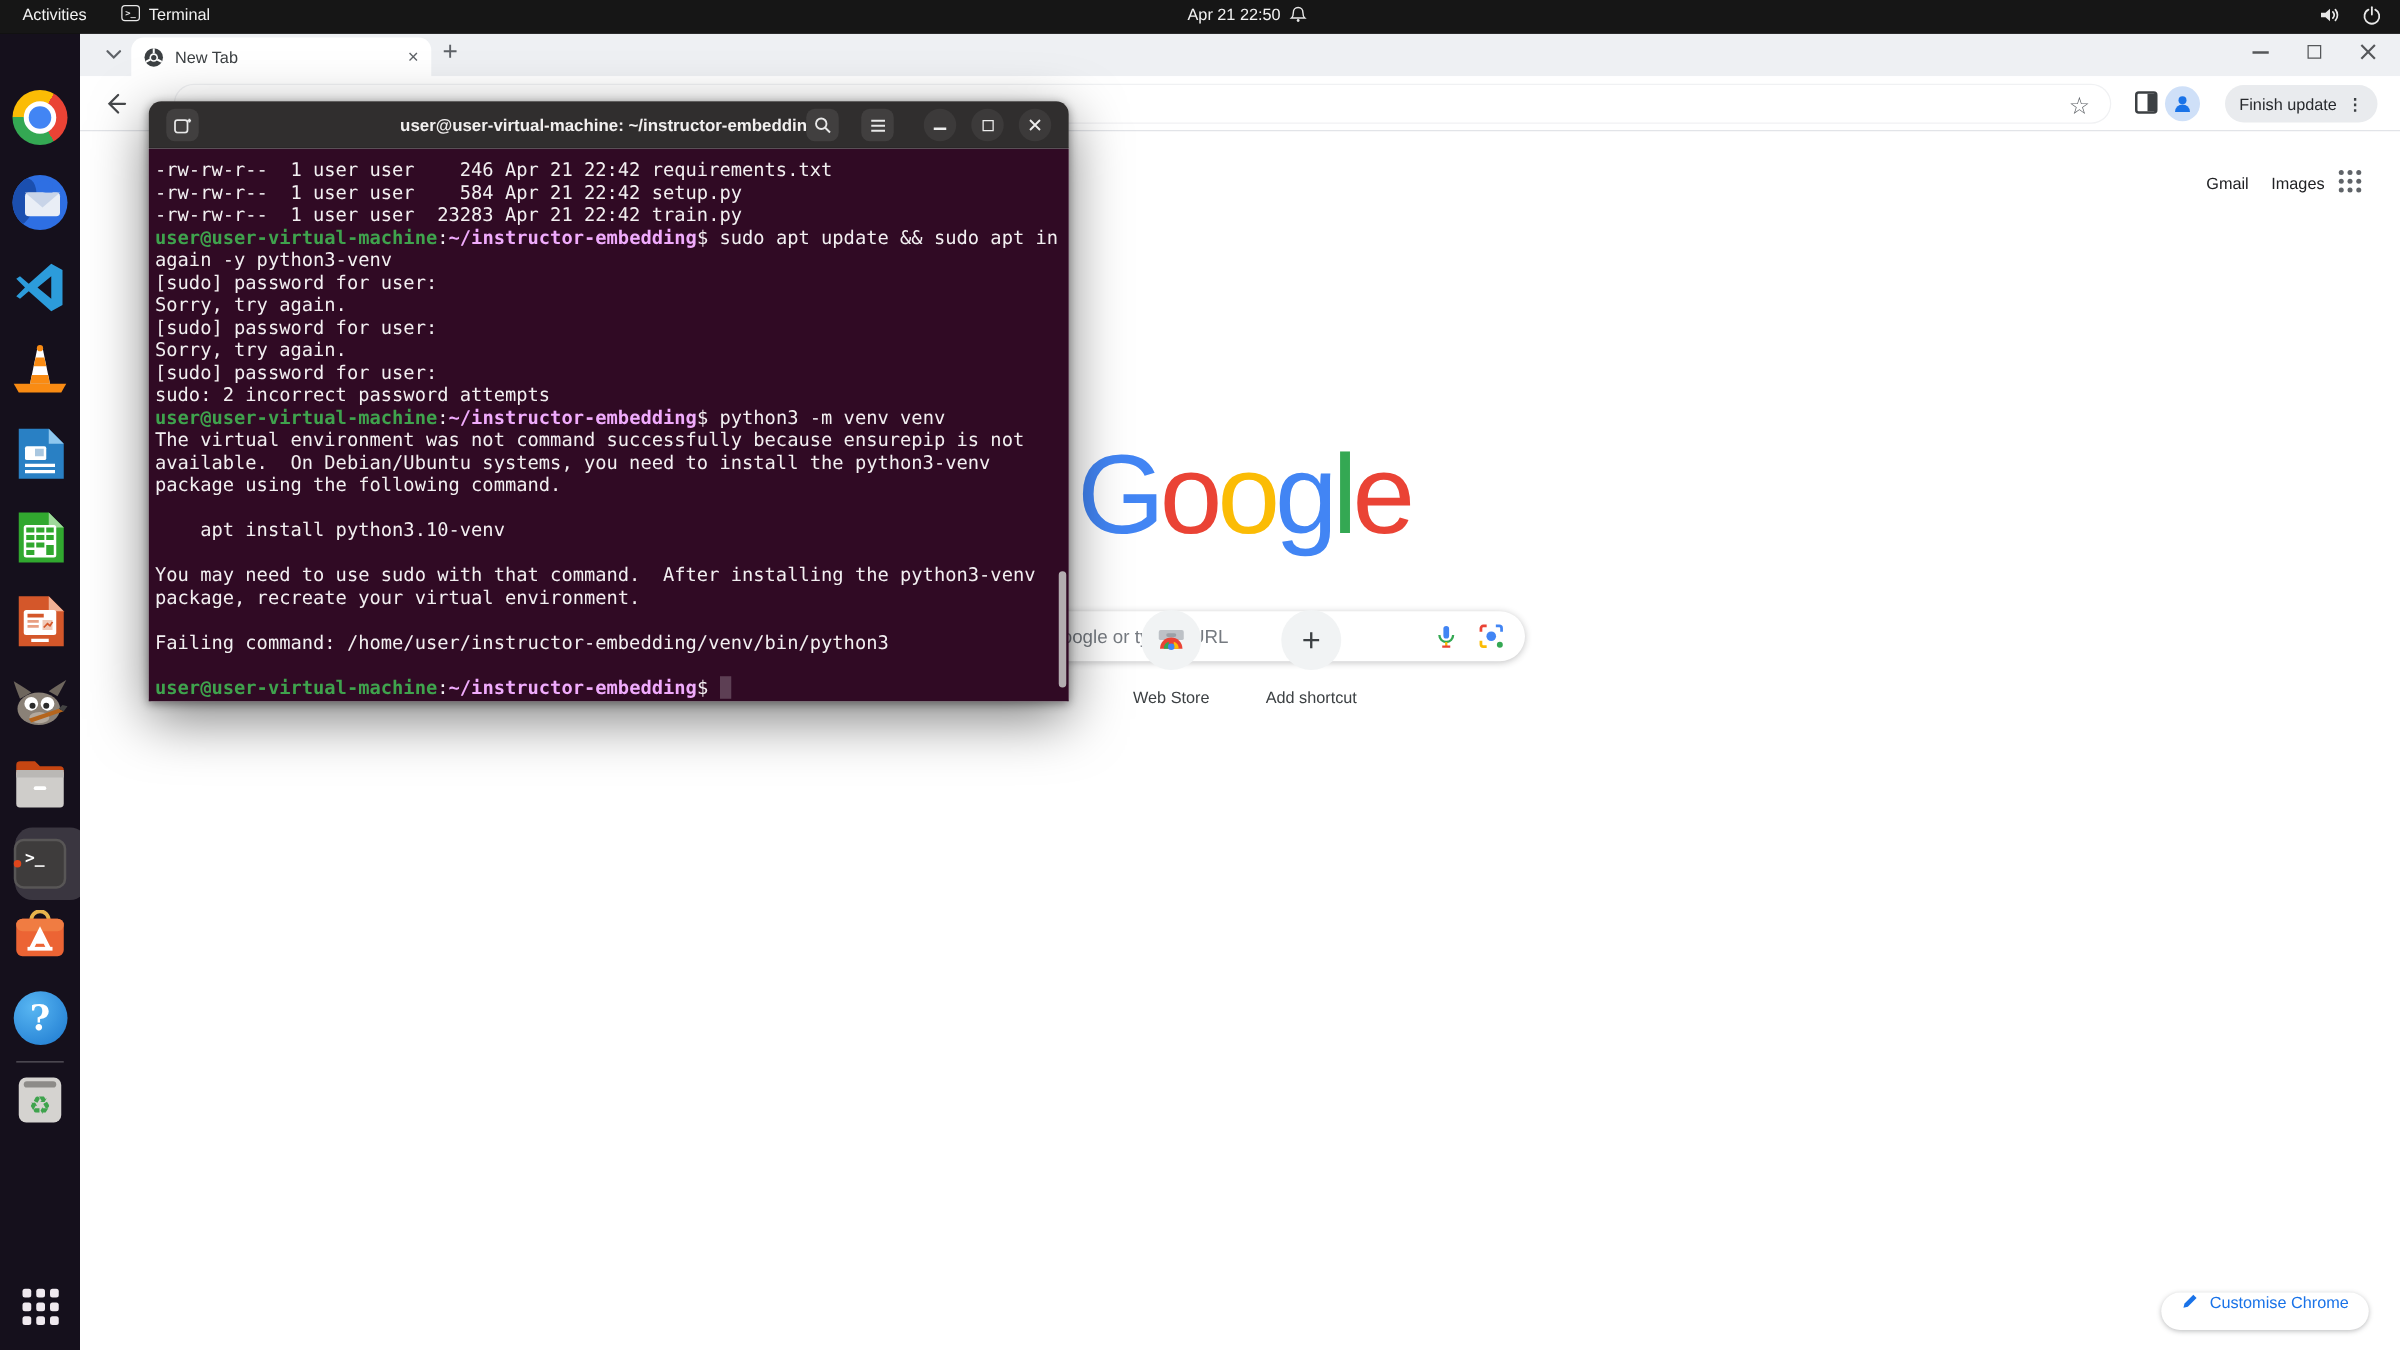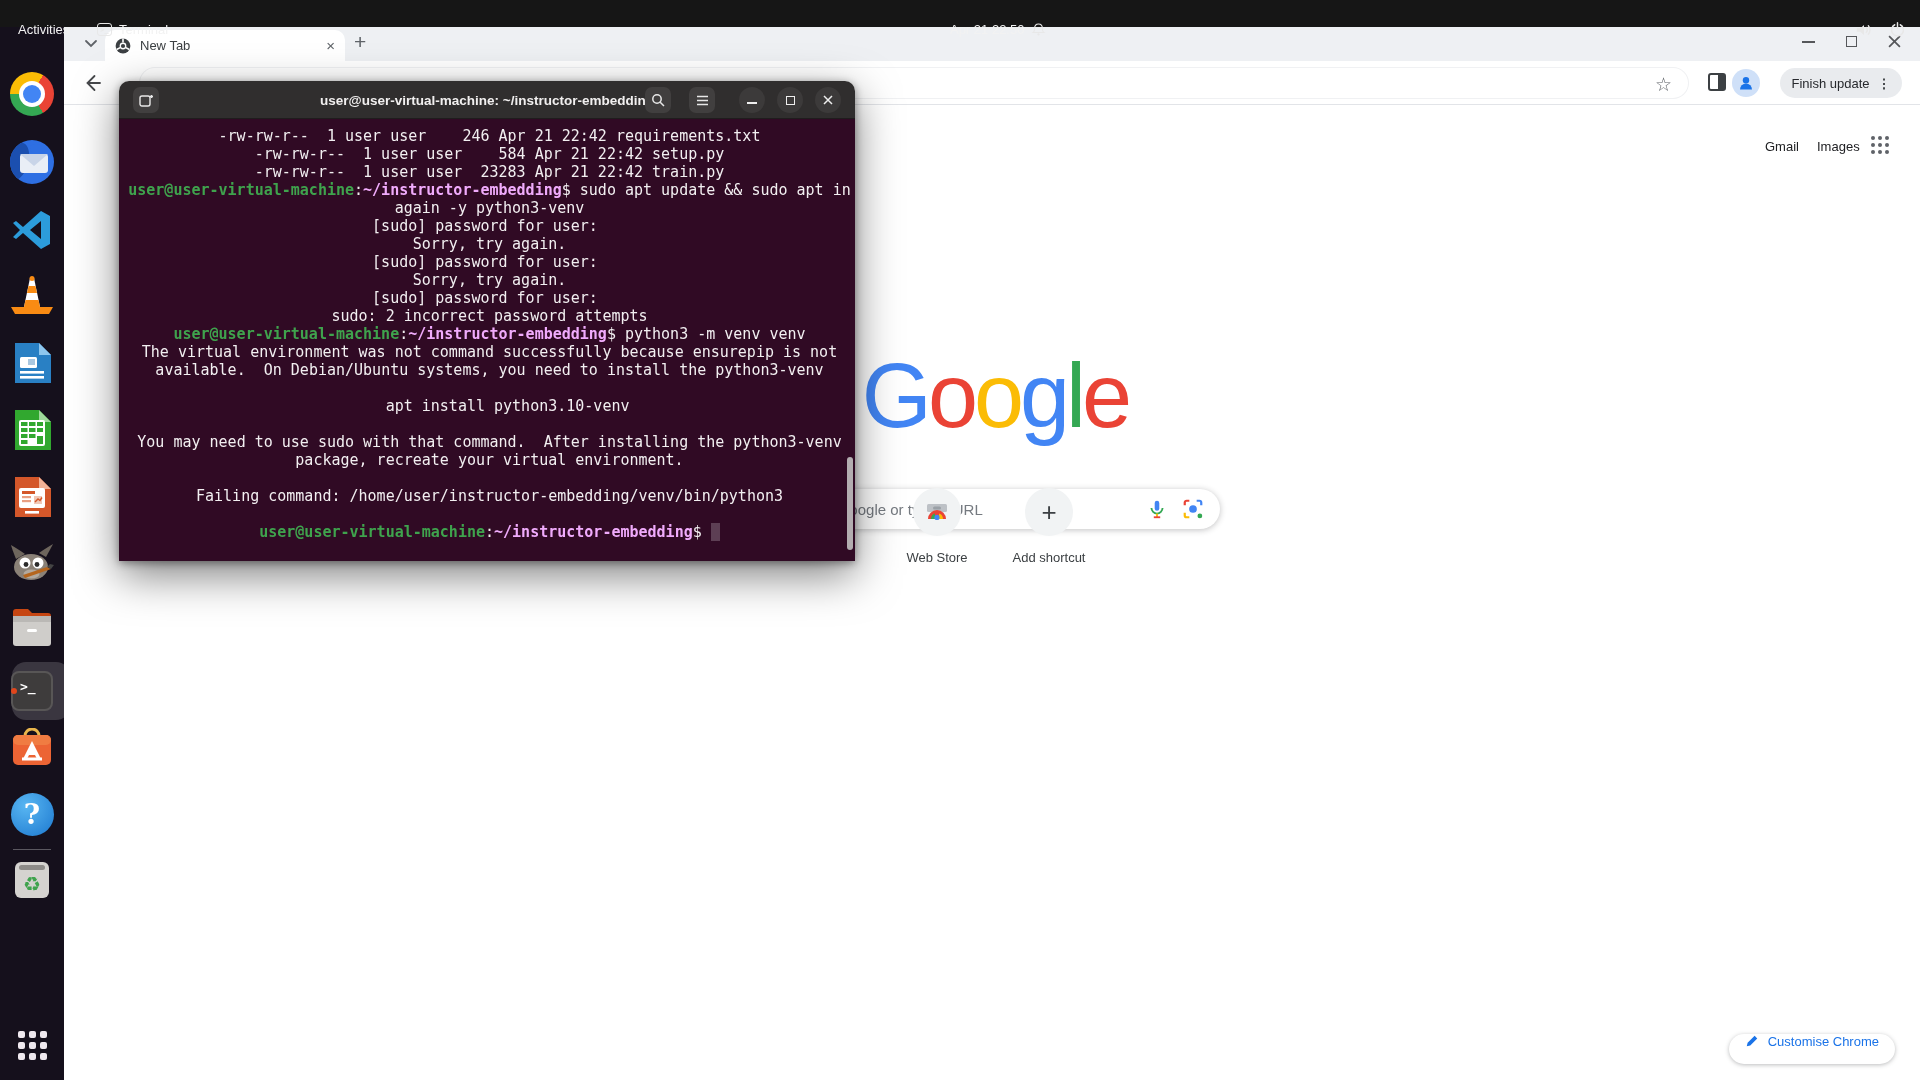--- a/index.html
+++ b/index.html
@@ -3,21 +3,21 @@
 <meta charset="utf-8">
 <style>
   * { margin:0; padding:0; box-sizing:border-box; }
   html,body { width:1920px; height:1080px; background:#000; overflow:hidden; }
   body { font-family:"Liberation Sans", sans-serif; }
   .abs { position:absolute; }
   #screen { position:relative; width:1920px; height:1080px; background:#000; }
 
   
   #topbar { position:absolute; left:0; top:0; width:1920px; height:27px; background:#161616; color:#f2f2f2; font-size:13px; z-index:50; }
-  #topbar .tb-item { position:absolute; top:16px; height:27px; display:flex; align-items:center; gap:7px; }
+  #topbar .tb-item { position:absolute; top:4px; height:27px; display:flex; align-items:flex-start; gap:7px; }
   .tb-icon-term { width:15px; height:13px; border:1.4px solid #e8e8e8; border-radius:3px; font:bold 7px "DejaVu Sans Mono",monospace; color:#e8e8e8; display:flex; align-items:center; justify-content:center; }
 
   
   #dock { position:absolute; left:0; top:27px; width:64px; height:1053px; background:#15101c; z-index:40; }
   .dock-item { position:absolute; left:9px; width:46px; height:46px; display:flex; align-items:center; justify-content:center; }
   .run-dot { position:absolute; left:2px; width:6px; height:6px; border-radius:50%; background:#e0461c; }
   .active-pad { position:absolute; left:3px; width:58px; height:58px; border-radius:14px; background:rgba(255,255,255,.16); }
   .dock-divider { position:absolute; left:13px; width:38px; height:1px; background:rgba(255,255,255,.3); }
   .grid9 { display:grid; grid-template-columns:repeat(3,7px); grid-template-rows:repeat(3,7px); gap:4px; }
   .grid9 span { width:7px; height:7px; border-radius:2px; background:#efe9ef; }
@@ -45,21 +45,21 @@
   .shortcut { position:absolute; width:112px; text-align:center; }
   .shortcut .circ { width:48px; height:48px; border-radius:50%; background:#f1f3f4; margin:0 auto; display:flex; align-items:center; justify-content:center; }
   .shortcut .lbl { margin-top:14px; font-size:13px; color:#3c4043; }
 
   
   #terminal { position:absolute; left:119px; top:81px; width:736px; height:480px; z-index:30; border-radius:10px 10px 2px 2px; box-shadow:0 14px 44px rgba(0,0,0,.5), 0 2px 8px rgba(0,0,0,.4); }
   #term-titlebar { position:absolute; left:0; top:0; width:100%; height:38px; background:#302e2e; border-bottom:1px solid #1f1d1d; border-radius:10px 10px 0 0; }
   .tbtn { position:absolute; top:6px; width:26px; height:26px; border-radius:7px; background:#413f3f; display:flex; align-items:center; justify-content:center; color:#eee; }
   .tbtn.circ { border-radius:50%; background:#3c3a3a; }
   #term-title { position:absolute; left:0; top:0; width:100%; height:38px; display:flex; align-items:center; justify-content:center; color:#f1efef; font-size:13.5px; font-weight:bold; }
-  #term-body { position:absolute; left:0; top:38px; width:100%; height:442px; background:#300a24; padding:8px 0 0 5px; overflow:hidden;text-align:center; }
+  #term-body { position:absolute; left:0; top:38px; width:100%; height:442px; background:#300a24; padding:8px 0 0 5px; overflow:hidden; }
   .tline { font:15px/18px "DejaVu Sans Mono", monospace; color:#f2eff1; white-space:pre; }
   .c-g { color:#3fa34d; font-weight:bold; }
   .c-b { color:#f0abfc; font-weight:bold; }
   .c-cur { background:rgba(255,255,255,.22); }
   #term-scrollthumb { position:absolute; right:2px; top:376px; width:6px; height:93px; border-radius:3px; background:#b3adb0; }
 
   svg { display:block; }
 </style>
 </head>
 <body>
@@ -379,20 +379,21 @@
         <div class="tline"><span>again -y python3-venv</span></div>
         <div class="tline"><span>[sudo] password for user: </span></div>
         <div class="tline"><span>Sorry, try again.</span></div>
         <div class="tline"><span>[sudo] password for user: </span></div>
         <div class="tline"><span>Sorry, try again.</span></div>
         <div class="tline"><span>[sudo] password for user: </span></div>
         <div class="tline"><span>sudo: 2 incorrect password attempts</span></div>
         <div class="tline"><span class="c-g">user@user-virtual-machine</span><span>:</span><span class="c-b">~/instructor-embedding</span><span>$ python3 -m venv venv</span></div>
         <div class="tline"><span>The virtual environment was not command successfully because ensurepip is not</span></div>
         <div class="tline"><span>available.  On Debian/Ubuntu systems, you need to install the python3-venv</span></div>
+        <div class="tline"><span>package using the following command.</span></div>
         <div class="tline">&nbsp;</div>
         <div class="tline"><span>    apt install python3.10-venv</span></div>
         <div class="tline">&nbsp;</div>
         <div class="tline"><span>You may need to use sudo with that command.  After installing the python3-venv</span></div>
         <div class="tline"><span>package, recreate your virtual environment.</span></div>
         <div class="tline">&nbsp;</div>
         <div class="tline"><span>Failing command: /home/user/instructor-embedding/venv/bin/python3</span></div>
         <div class="tline">&nbsp;</div>
         <div class="tline"><span class="c-g">user@user-virtual-machine</span><span>:</span><span class="c-b">~/instructor-embedding</span><span>$ </span><span class="c-cur"> </span></div>
       </div>

